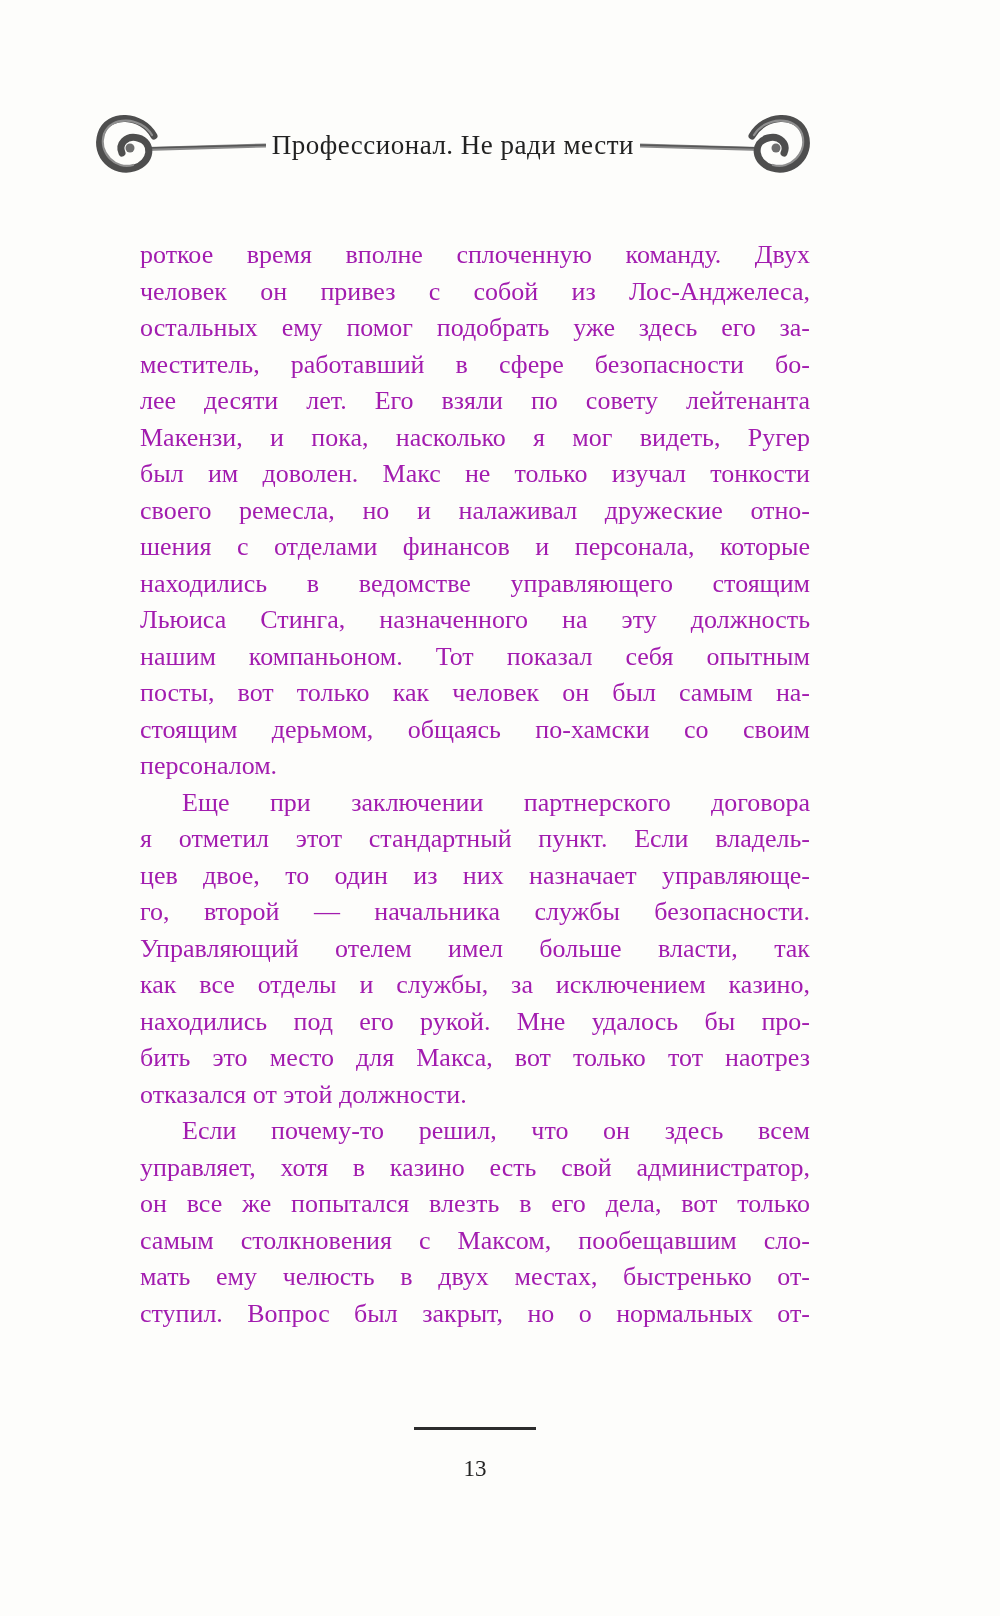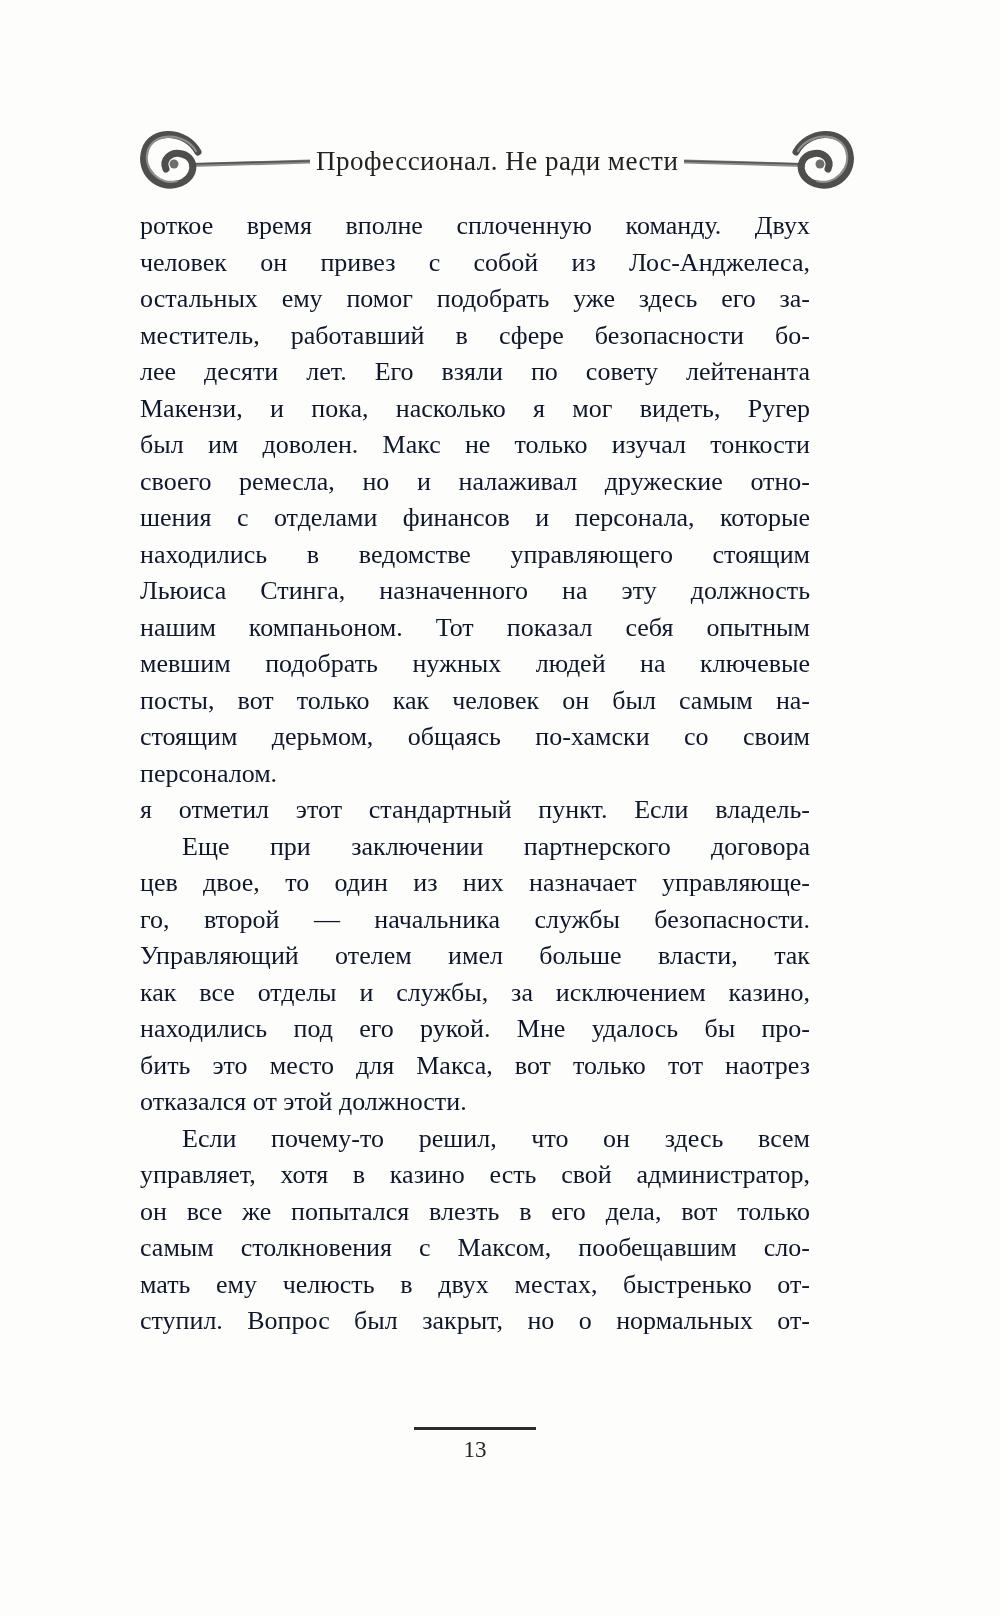--- a/index.html
+++ b/index.html
@@ -15,27 +15,27 @@
     margin: 0 auto;
     background: #fdfdfb;
     color: #1c1c1c;
     font-family: "Liberation Serif", "DejaVu Serif", serif;
     overflow: hidden;
   }
 
   
   .running-head {
     position: absolute;
-    top: 128px;
+    top: 112px;
     left: 138px;
     width: 674px;
     height: 66px;
     display: flex;
     align-items: center;
-    justify-content: flex-start;
+    justify-content: flex-end;
   }
 
   .ornament {
     width: 172px;
     height: 66px;
     flex: 0 0 auto;
   }
   .ornament svg { width: 100%; height: 100%; display: block; }
   .ornament.mirrored svg { transform: scaleX(-1); }
 
@@ -45,45 +45,46 @@
     font-size: 27px;
     letter-spacing: 0.5px;
     color: #222;
     white-space: nowrap;
     padding: 0 6px;
   }
 
   
   .body-text {
     position: absolute;
-    top: 208px;
+    top: 237px;
     left: 140px;
     width: 670px;
     font-size: 26px;
     line-height: 36.5px;
-    color: #0f172a;
+    color: #a21caf;
   }
 
   .line {
     text-align: justify;
     text-align-last: justify;
     white-space: normal;
   }
   .line.indent { padding-left: 42px; }
   .line.last { text-align-last: left; }
 
   
   .footer {
     position: absolute;
     top: 1427px;
     left: 140px;
     width: 670px;
     display: flex;
     flex-direction: column;
     align-items: center;
+    gap: 19px;
   }
   .footer-rule {
     width: 122px;
     height: 0;
     border-top: 3px solid #2c2c2c;
   }
   .page-number {
     margin-top: 7px;
     font-size: 23px;
     color: #242424;
@@ -129,28 +130,27 @@
         <div class="line">остальных ему помог подобрать уже здесь его за-</div>
         <div class="line">меститель, работавший в сфере безопасности бо-</div>
         <div class="line">лее десяти лет. Его взяли по совету лейтенанта</div>
         <div class="line">Макензи, и пока, насколько я мог видеть, Ругер</div>
         <div class="line">был им доволен. Макс не только изучал тонкости</div>
         <div class="line">своего ремесла, но и налаживал дружеские отно-</div>
         <div class="line">шения с отделами финансов и персонала, которые</div>
         <div class="line">находились в ведомстве управляющего стоящим</div>
         <div class="line">Льюиса Стинга, назначенного на эту должность</div>
         <div class="line">нашим компаньоном. Тот показал себя опытным</div>
-        <div class="line">мевшим подобрать нужных людей на ключевые</div>
         <div class="line">посты, вот только как человек он был самым на-</div>
         <div class="line">стоящим дерьмом, общаясь по-хамски со своим</div>
         <div class="line last">персоналом.</div>
       </div>
       <div>
+        <div class="line indent">Еще при заключении партнерского договора</div>
         <div class="line">я отметил этот стандартный пункт. Если владель-</div>
-        <div class="line indent">Еще при заключении партнерского договора</div>
         <div class="line">цев двое, то один из них назначает управляюще-</div>
         <div class="line">го, второй — начальника службы безопасности.</div>
         <div class="line">Управляющий отелем имел больше власти, так</div>
         <div class="line">как все отделы и службы, за исключением казино,</div>
         <div class="line">находились под его рукой. Мне удалось бы про-</div>
         <div class="line">бить это место для Макса, вот только тот наотрез</div>
         <div class="line last">отказался от этой должности.</div>
       </div>
       <div>
         <div class="line indent">Если почему-то решил, что он здесь всем</div>

